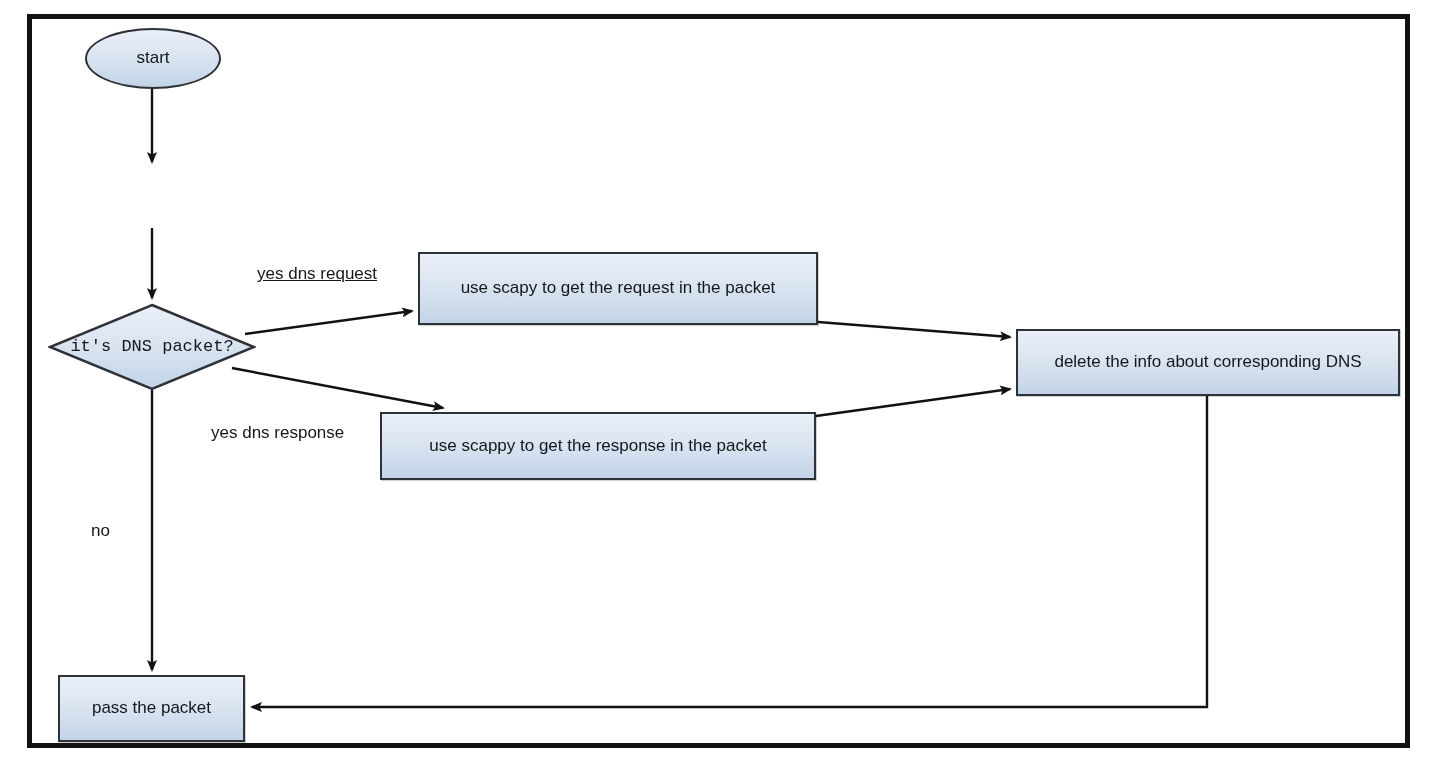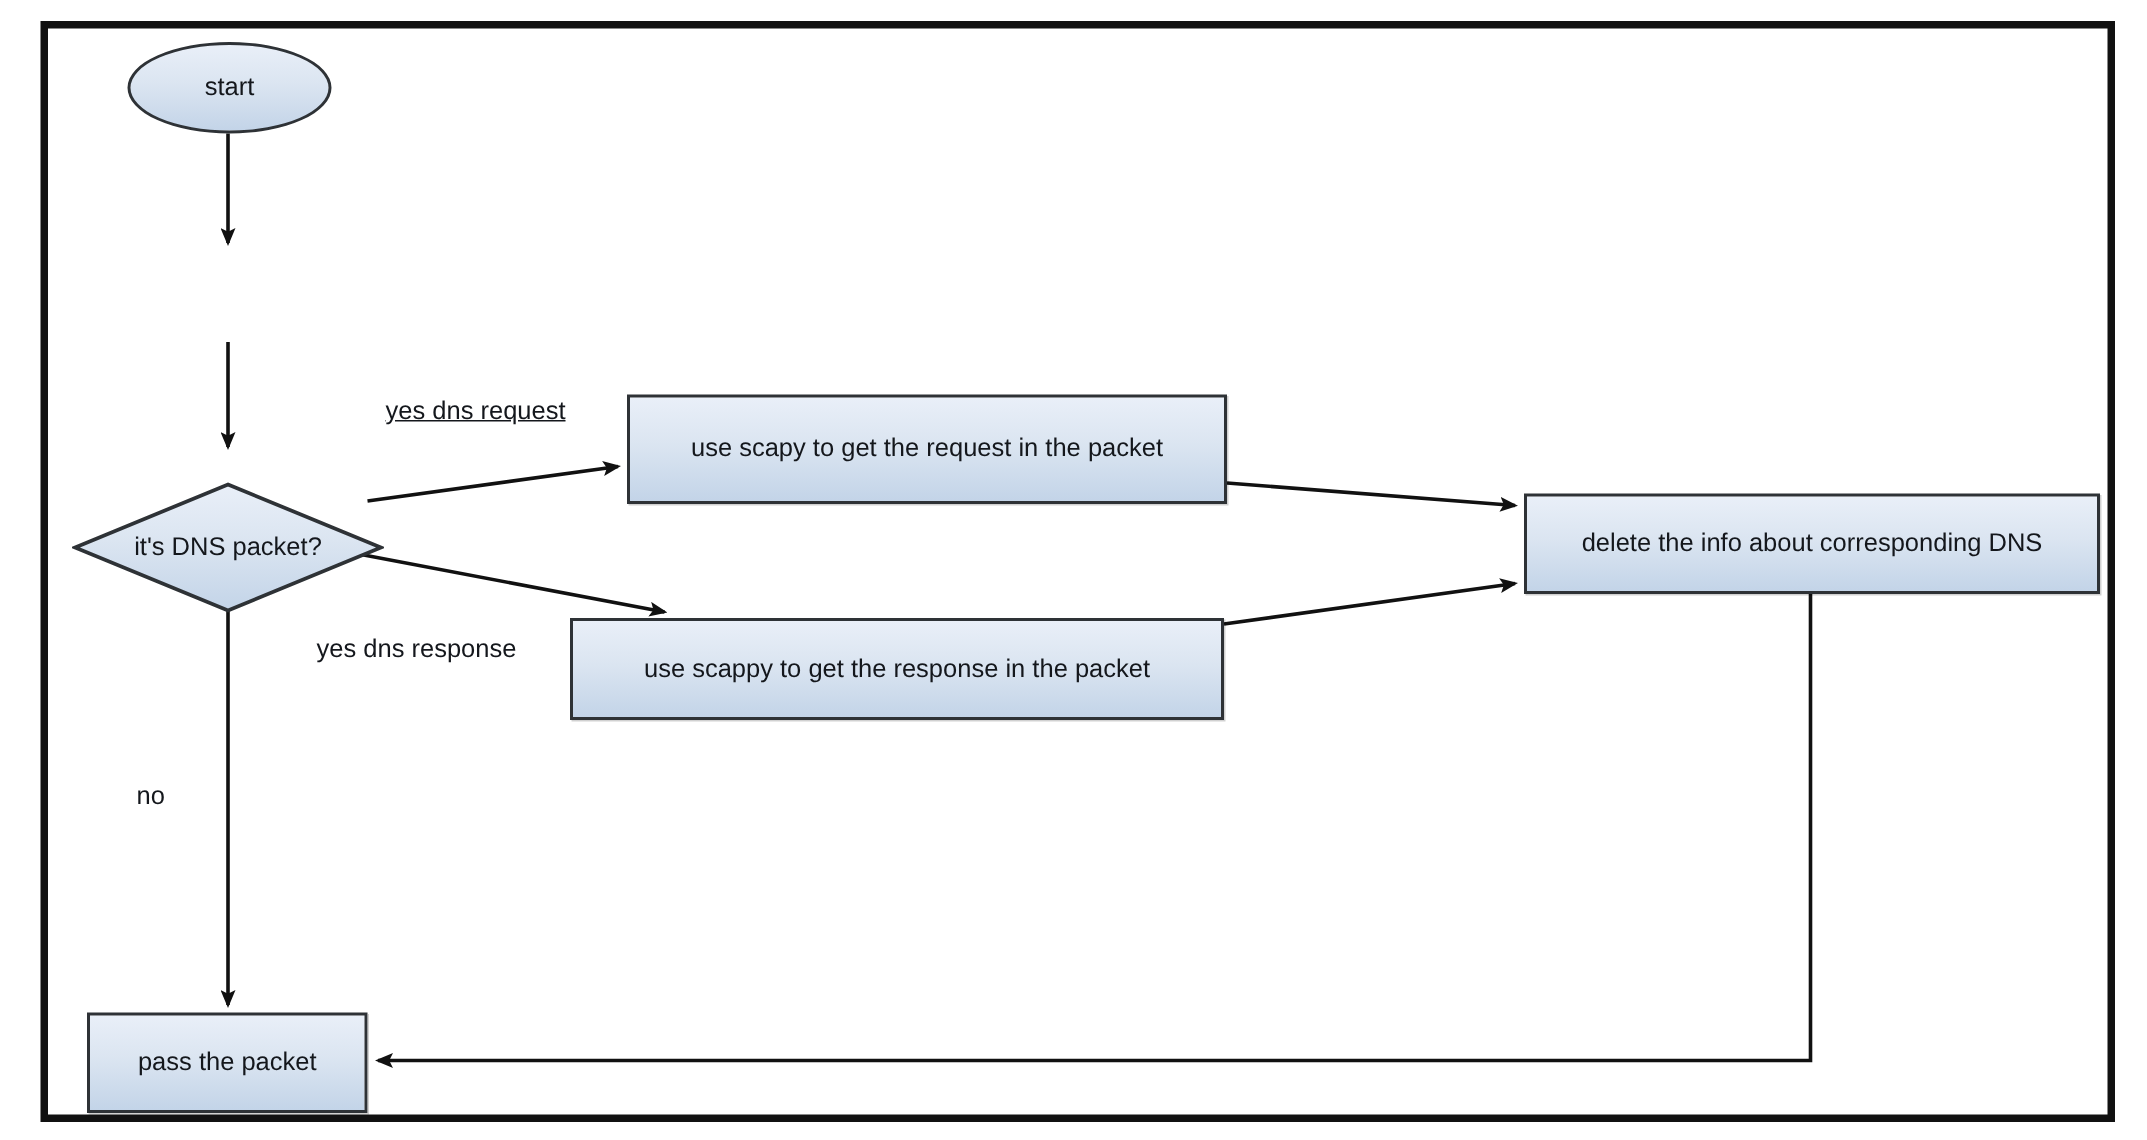--- a/index.html
+++ b/index.html
@@ -111,35 +111,35 @@
     <line x1="152" y1="390" x2="152" y2="670" stroke="#111111" stroke-width="2.4" marker-end="url(#arrow)"></line>
 
     <polyline points="1207,396 1207,707 252,707" fill="none" stroke="#111111" stroke-width="2.4" marker-end="url(#arrow)"></polyline>
   </svg>
 
   <div class="node ellipse" style="left:85px; top:28px; width:136px; height:61px;">
     <span>start</span>
   </div>
 
 
-  <div class="node diamond" style="left:48px; top:321px; width:208px; height:88px;">
+  <div class="node diamond" style="left:48px; top:303px; width:208px; height:88px;font-family:Liberation Mono, monospace;">
     <svg class="diamond-shape" viewBox="0 0 208 88" preserveAspectRatio="none" xmlns="http://www.w3.org/2000/svg">
       <defs>
         <linearGradient id="dgrad" x1="0" y1="0" x2="0" y2="1">
           <stop offset="0%" stop-color="#e9eff8"></stop>
           <stop offset="45%" stop-color="#dbe5f1"></stop>
           <stop offset="100%" stop-color="#c3d4e8"></stop>
         </linearGradient>
       </defs>
       <polygon points="104,2 206,44 104,86 2,44" fill="url(#dgrad)" stroke="#2e3236" stroke-width="2.5"></polygon>
     </svg>
     <span class="diamond-label">it's DNS packet?</span>
   </div>
 
-  <div class="node box" style="left:418px; top:252px; width:400px; height:73px;margin-top:11px;">
+  <div class="node box" style="left:418px; top:252px; width:400px; height:73px;">
     <span>use scapy to get the request in the packet</span>
   </div>
 
   <div class="node box" style="left:380px; top:412px; width:436px; height:68px;">
     <span>use scappy to get the response in the packet</span>
   </div>
 
   <div class="node box" style="left:1016px; top:329px; width:384px; height:67px;">
     <span>delete the info about corresponding DNS</span>
   </div>

